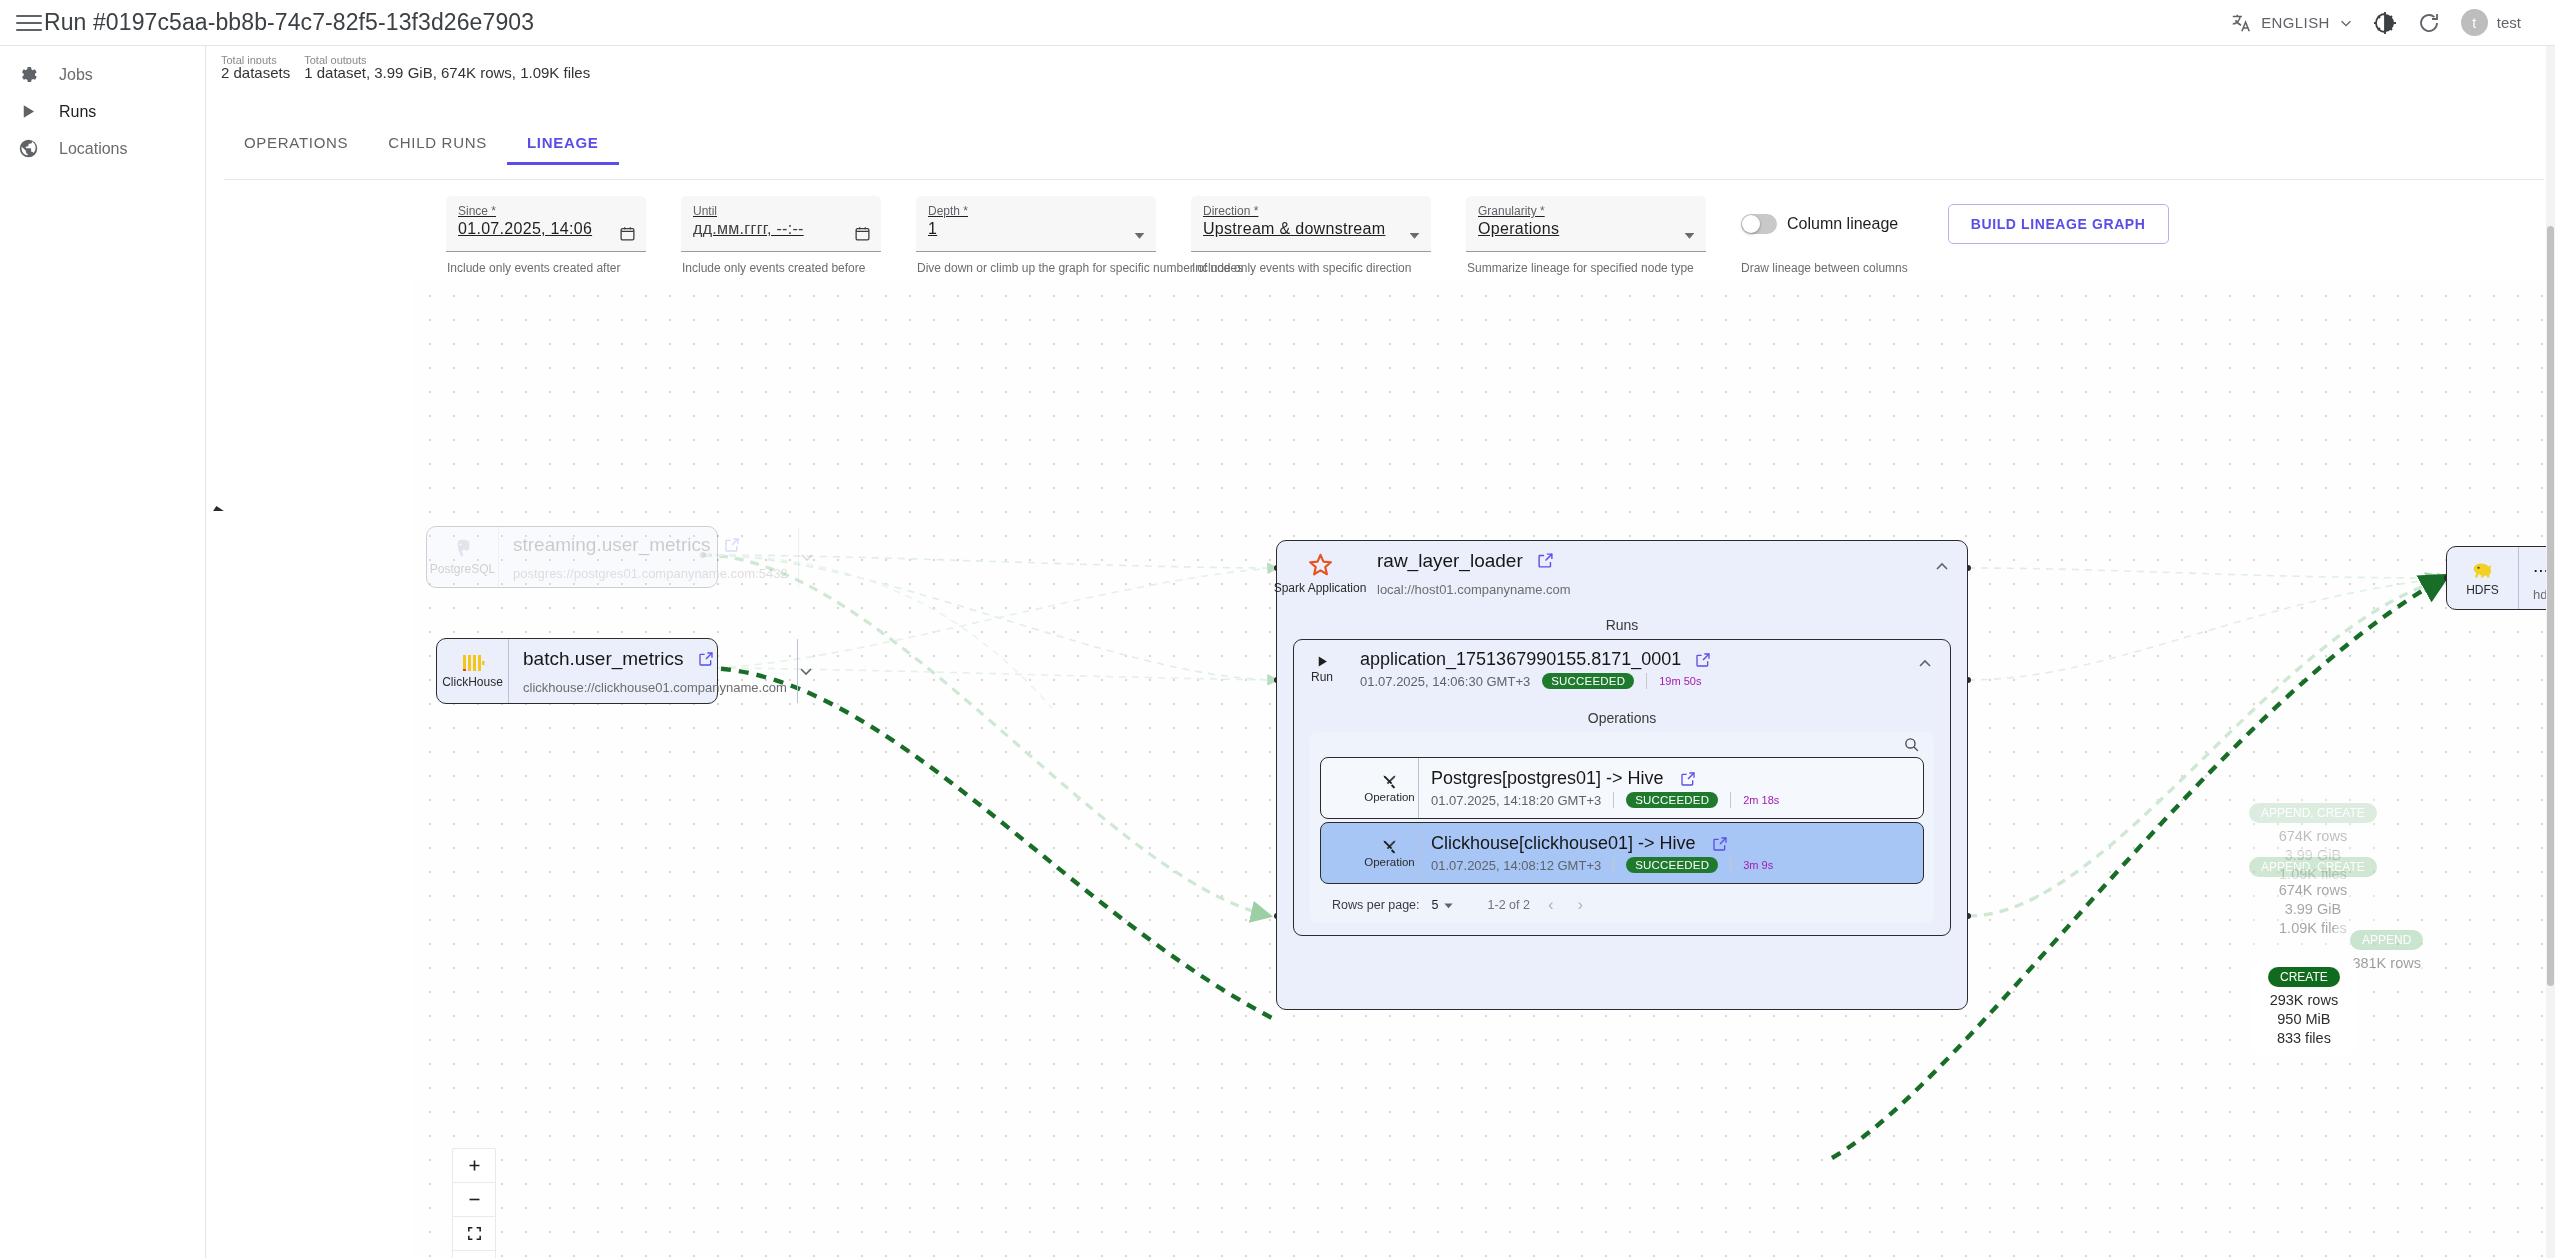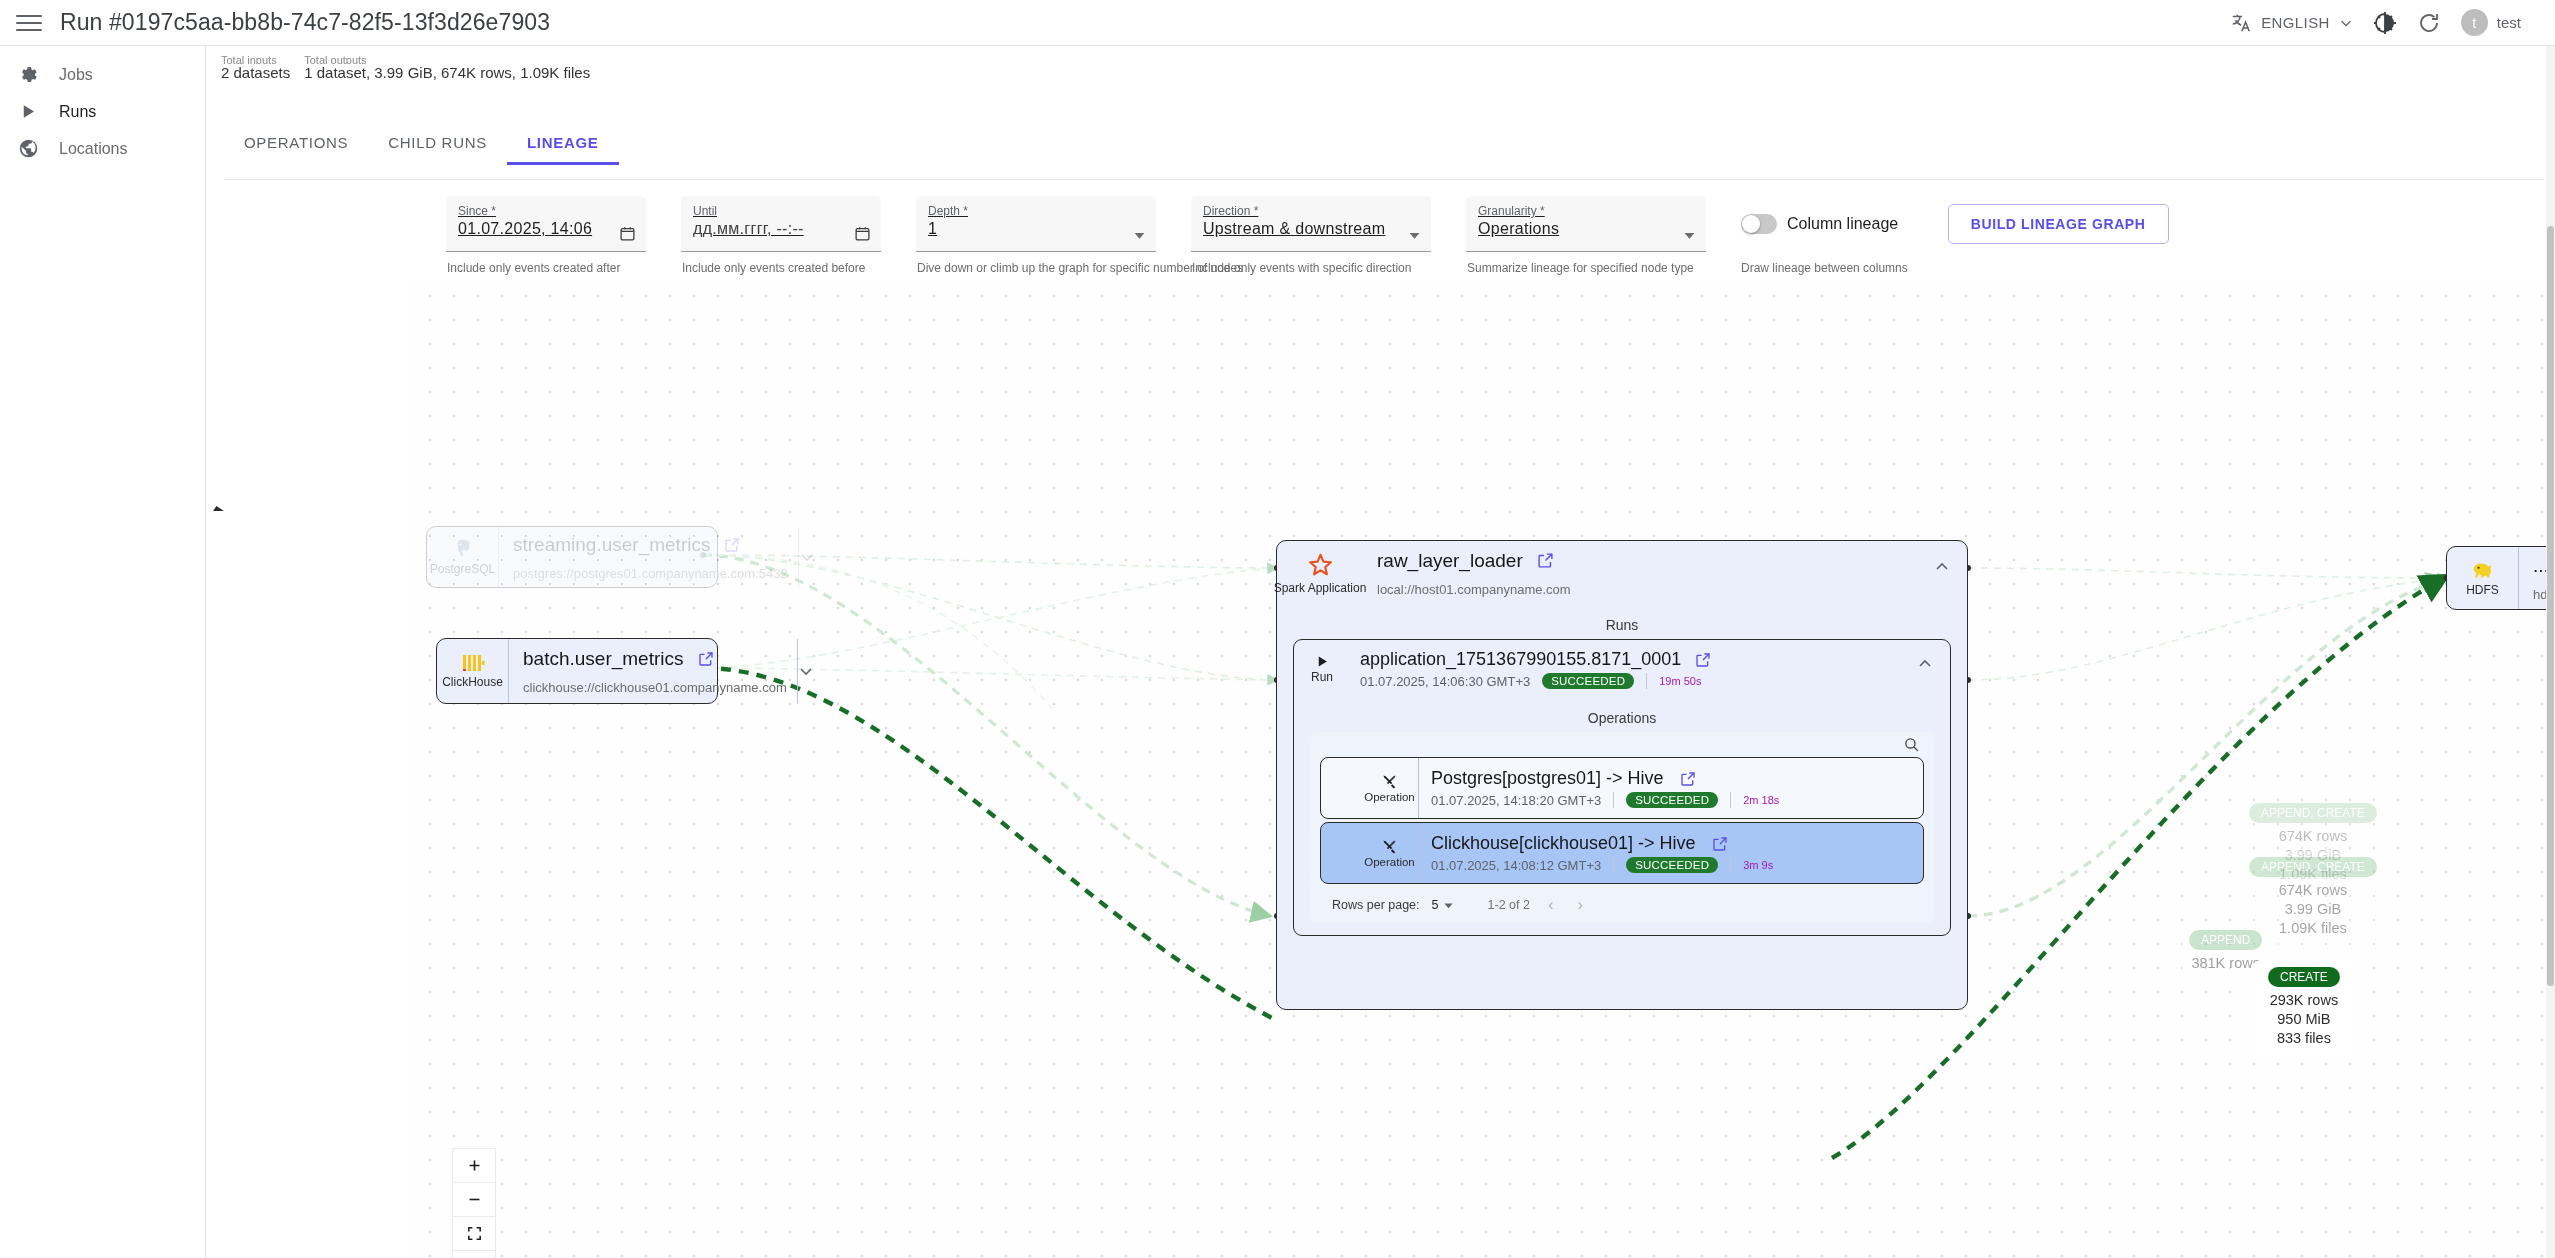--- a/index.html
+++ b/index.html
@@ -14,21 +14,21 @@
 
   
   .topbar {
     position: absolute; left: 0; top: 0; width: 2555px; height: 46px;
     background: #ffffff; border-bottom: 1px solid #e4e4e4;
     display: flex; align-items: center;
   }
   .hamburger { margin-left: 16px; width: 26px; height: 26px;
     display: flex; flex-direction: column; justify-content: center; gap: 5px; cursor: pointer; }
   .hamburger i { display: block; height: 2px; background: #5f6368; border-radius: 1px; }
-  .app-title { margin-left: 18px; font-size: 23px; font-weight: 500; color: #3c4043; letter-spacing: .1px; }
+  .app-title { margin-left: 2px; font-size: 23px; font-weight: 500; color: #3c4043; letter-spacing: .1px; }
   .topbar-right { margin-left: auto; display: flex; align-items: center; gap: 0; padding-right: 24px; }
   .tb-item { display: flex; align-items: center; gap: 9px; cursor: pointer; padding: 0 10px; }
   .tb-lang-text { font-size: 15px; color: #5f6368; letter-spacing: .4px; }
   .tb-user-text { font-size: 15px; color: #5f6368; }
   .avatar { width: 27px; height: 27px; border-radius: 50%; background: #bdbdbd; color: #fff;
     font-size: 14px; display: flex; align-items: center; justify-content: center; }
   .icon-svg { display: block; }
 
   
   .sidebar {
@@ -666,21 +666,21 @@
         <span class="stat">1.09K files</span>
       </div>
 
       <div class="edge-label" style="left:1821px; top:573px; opacity:.42;">
         <span class="badge" style="background:#8fc99a">APPEND, CREATE</span>
         <span class="stat">674K rows</span>
         <span class="stat">3.99 GiB</span>
         <span class="stat">1.09K files</span>
       </div>
 
-      <div class="edge-label" style="left:1761px; top:646px; opacity:.46;">
+      <div class="edge-label" style="left:1922px; top:646px; opacity:.46;">
         <span class="badge" style="background:#8fc99a">APPEND</span>
         <span class="stat">381K rows</span>
       </div>
 
       <div class="edge-label" style="left:1840px; top:683px; opacity:1;">
         <span class="badge" style="background:#116b1f">CREATE</span>
         <span class="stat">293K rows</span>
         <span class="stat">950 MiB</span>
         <span class="stat">833 files</span>
       </div>

